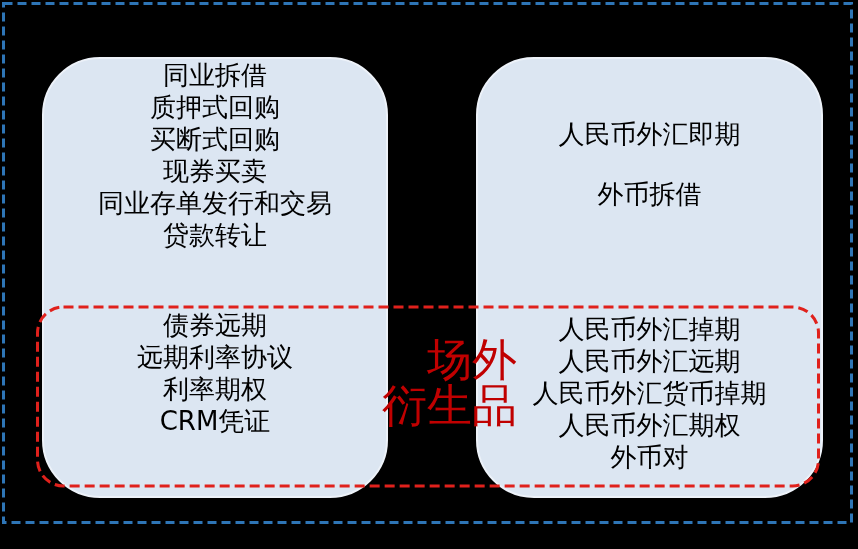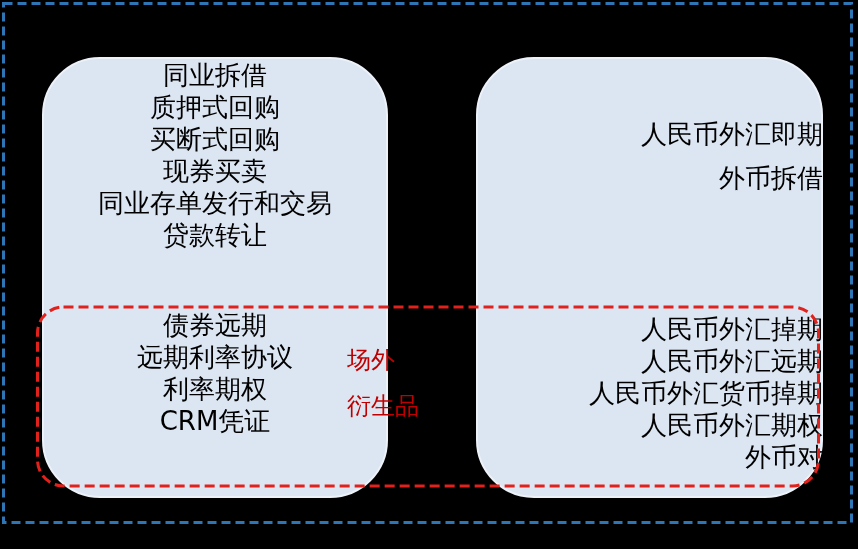--- a/index.html
+++ b/index.html
@@ -36,34 +36,34 @@
   .box-right { left: 476px; width: 347px; }
   .group {
     position: absolute;
     text-align: center;
     color: #000000;
     font-size: 26px;
     line-height: 32px;
     white-space: nowrap;
   }
   .g-left  { left: 42px;  width: 346px; }
-  .g-right { left: 476px; width: 347px; text-align: right; }
+  .g-right { left: 476px; width: 347px; }
   .g-left-standard  { top: 59px; }
   .g-left-otc       { top: 309px; }
   .g-right-standard { top: 118px; }
-  .g-right-standard .item + .item { margin-top: 12px; }
+  .g-right-standard .item + .item { margin-top: 28px; }
   .g-right-otc      { top: 313px; }
   .otc-label {
     position: absolute;
     left: 347px;
     top: 337px;
     width: 170px;
-    text-align: left;
+    text-align: right;
     color: #C00000;
-    font-size: 24px;
+    font-size: 45px;
     line-height: 46px;
     white-space: nowrap;
   }
 </style>
 </head>
 <body>
 
 <div class="canvas">
 
   <div class="box box-left"></div>

